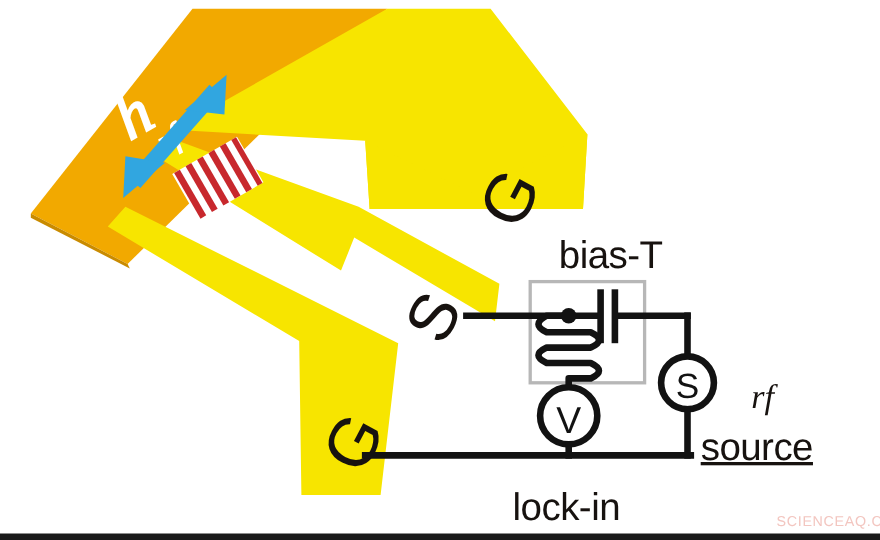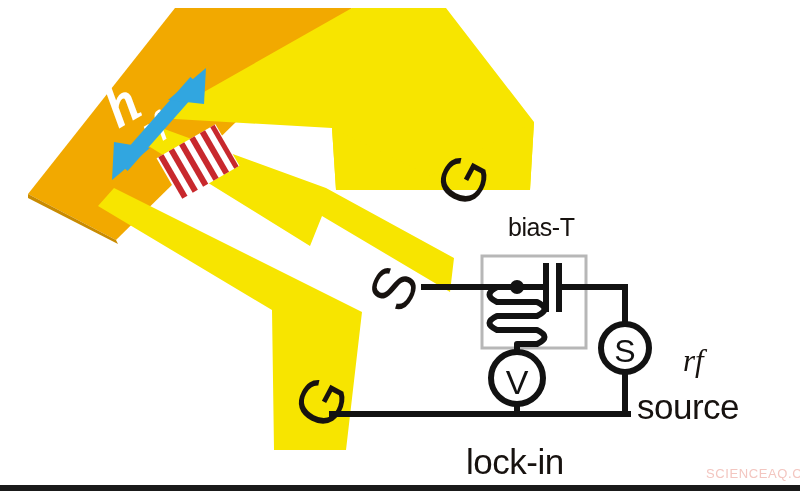--- a/index.html
+++ b/index.html
@@ -35,28 +35,29 @@
 
   .lbl {
     position: absolute;
     color: #17120f;
     white-space: nowrap;
     line-height: 1;
   }
   #bias-t-label {
     left: 508px;
     top: 215px;
-    font-size: 25px;
+    font-size: 35px;
     letter-spacing: -0.5px;
   }
   #source-label {
     left: 637px;
     top: 389px;
     font-size: 35px;
     letter-spacing: -0.5px;
+    text-decoration: underline;
   }
   #rf-label {
     left: 683px;
     top: 345px;
     font-size: 31px;
     font-family: "Liberation Serif", serif;
     font-style: italic;
   }
   #lockin-label {
     left: 466px;

